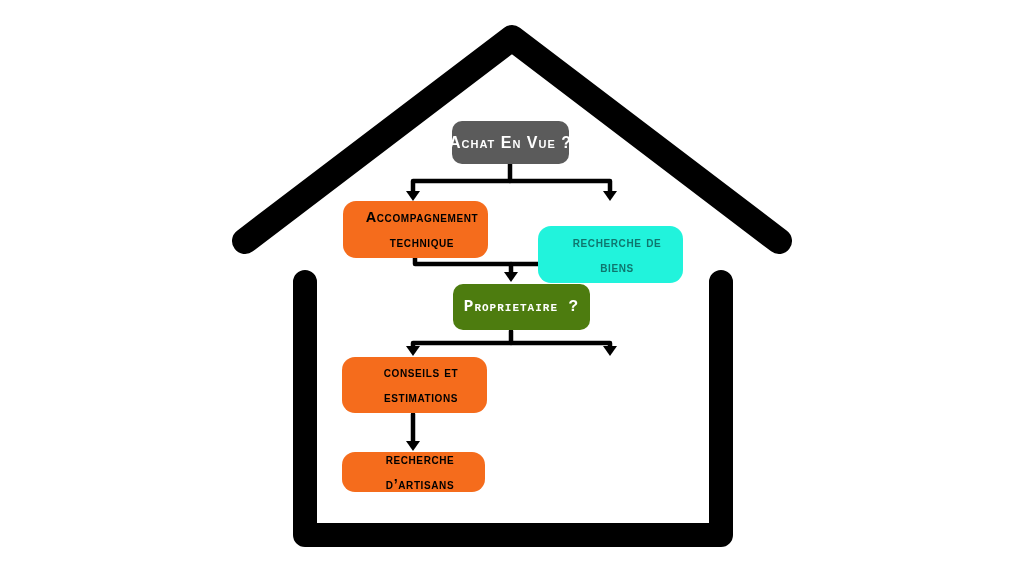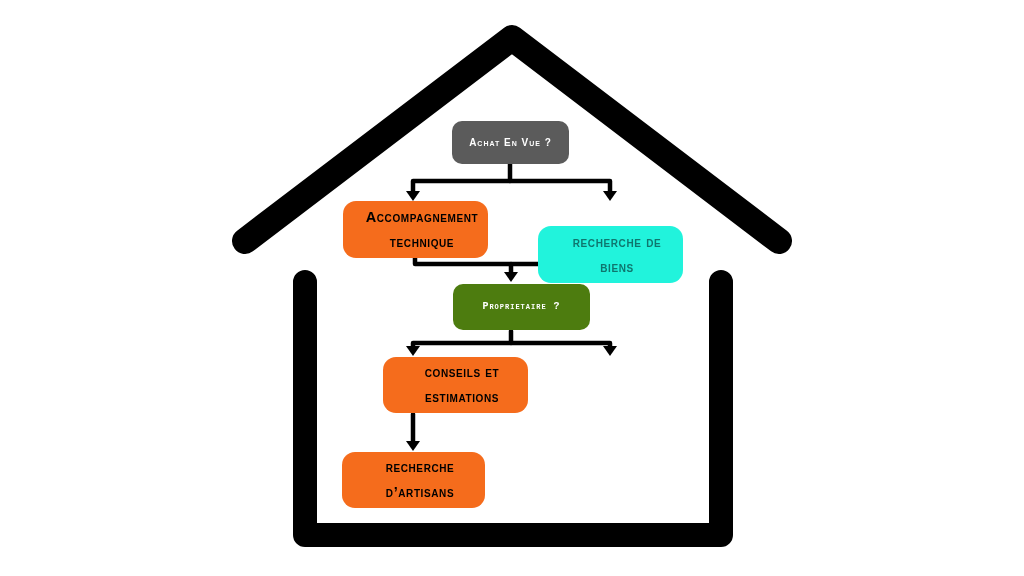--- a/index.html
+++ b/index.html
@@ -27,21 +27,21 @@
     font-weight: 700;
     font-variant: small-caps;
     box-sizing: border-box;
   }
   .node .line {
     display: block;
     white-space: nowrap;
   }
   .node.question {
     border-radius: 10px;
-    font-size: 10px;
+    font-size: 16px;
     letter-spacing: 1px;
     line-height: 18px;
   }
   .node.leaf {
     border-radius: 13px;
     font-size: 14.5px;
     letter-spacing: 0.6px;
     line-height: 25px;
     padding-left: 13px;
   }
@@ -88,24 +88,24 @@
 
   <div class="node leaf" style="left: 538px; top: 201px; width: 145px; height: 57px; background: rgb(33, 243, 220); color: #0f766e; margin-top: 25px;">
     <span class="line">recherche de</span>
     <span class="line">biens</span>
   </div>
 
   <div class="node question" style="left: 453px; top: 284px; width: 137px; height: 46px; background: #4d7c0f; color: rgb(255, 255, 255); font-family: Liberation Mono, monospace;">
     <span class="line">Proprietaire ?</span>
   </div>
 
-  <div class="node leaf" style="left: 342px; top: 357px; width: 145px; height: 56px; background: rgb(245, 108, 28); color: rgb(0, 0, 0); margin-left: 41px;">
+  <div class="node leaf" style="left: 342px; top: 357px; width: 145px; height: 56px; background: rgb(245, 108, 28); color: rgb(0, 0, 0);">
     <span class="line">conseils et</span>
     <span class="line">estimations</span>
   </div>
 
 
-  <div class="node leaf" style="left: 342px; top: 452px; width: 143px; height: 56px; background: rgb(245, 108, 28); color: rgb(0, 0, 0);">
+  <div class="node leaf" style="left: 342px; top: 452px; width: 143px; height: 40px; background: rgb(245, 108, 28); color: rgb(0, 0, 0);">
     <span class="line">recherche</span>
     <span class="line">d’artisans</span>
   </div>
 
 </div>
 
 </body></html>

